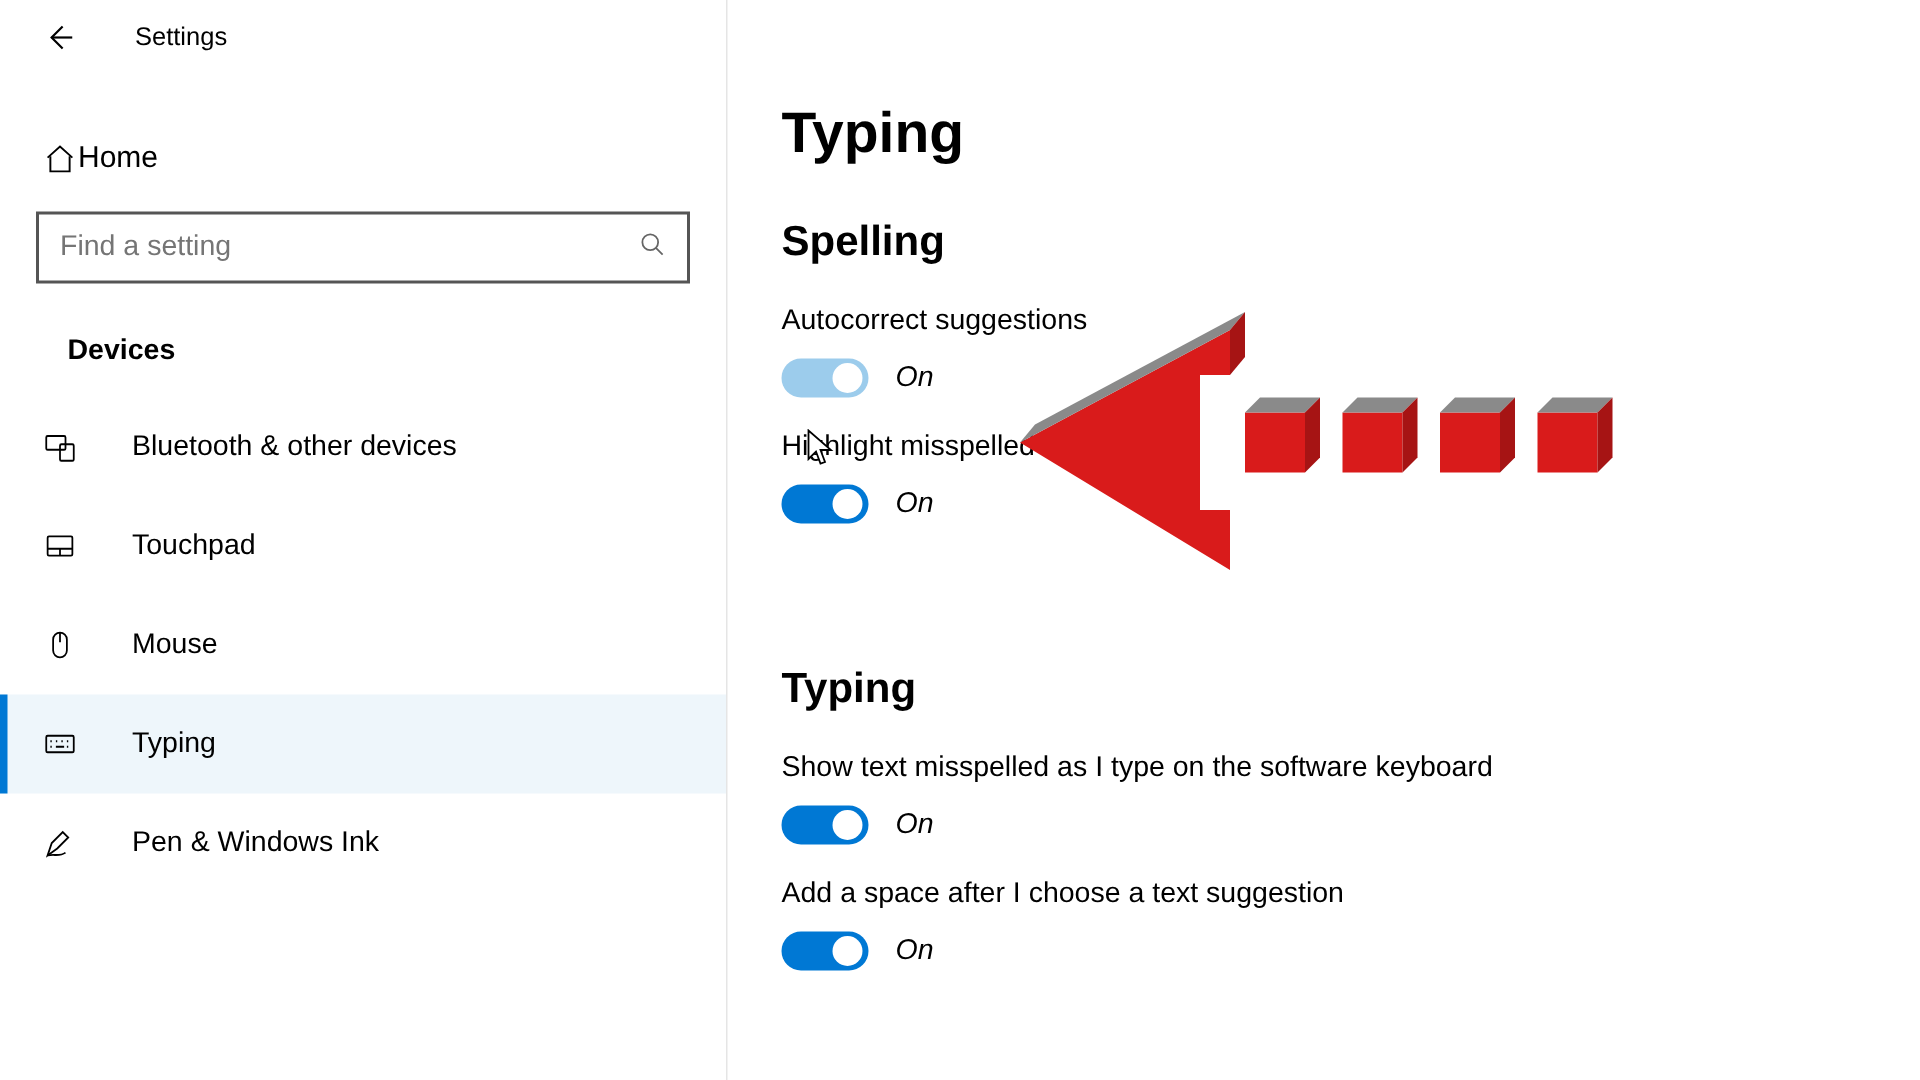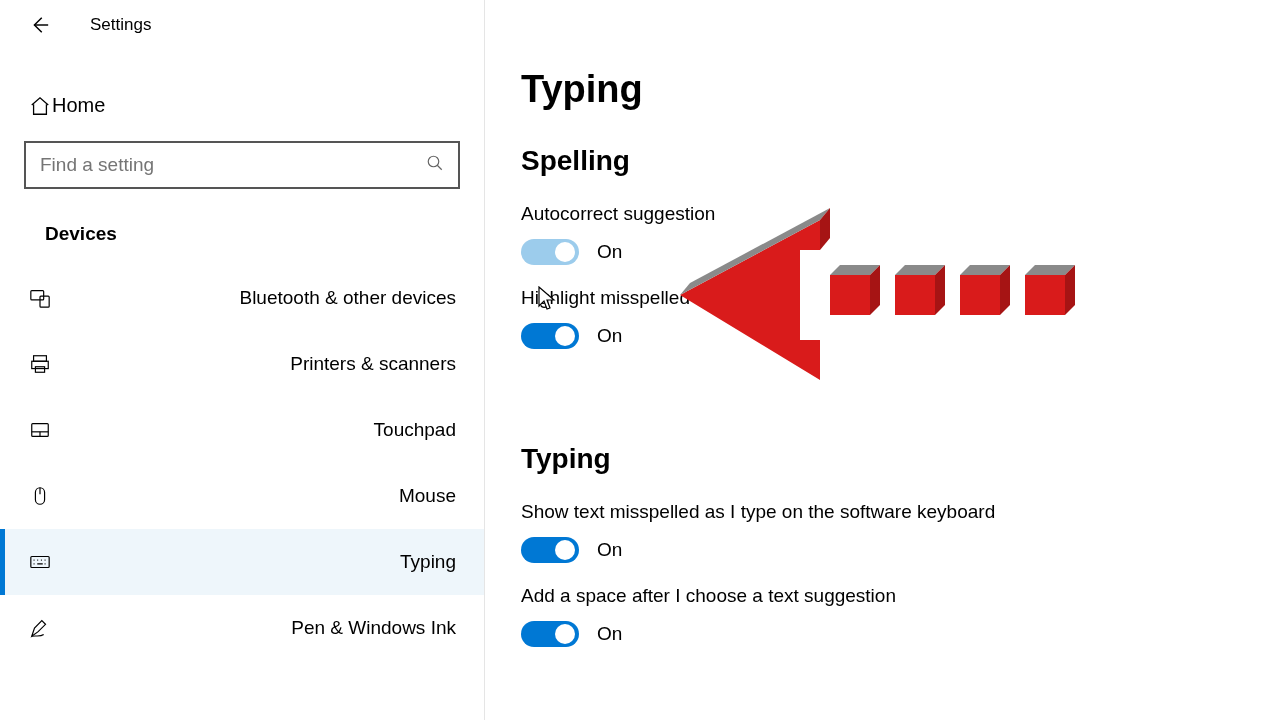--- a/index.html
+++ b/index.html
@@ -66,21 +66,20 @@
     margin-left: 17px;
   }
   .nav { margin-top: 10px; }
   .nav-item {
     display: flex;
     align-items: center;
     gap: 36px;
     padding: 22px 28px;
     cursor: pointer;
     position: relative;
-    justify-content: space-between;
   }
   .nav-item .icon { width: 24px; display:flex; justify-content:center; }
   .nav-item .label { font-size: 19px; }
   .nav-item.active {
     background: #eef6fb;
   }
   .nav-item.active::before {
     content: "";
     position: absolute;
     left: 0; top: 0; bottom: 0;
@@ -90,21 +89,21 @@
   
   .main {
     flex: 1;
     padding: 68px 40px 0 36px;
     overflow: hidden;
   }
   .page-title { font-size: 38px; font-weight: 600; margin-bottom: 34px; }
   .section-title { font-size: 28px; font-weight: 600; margin-bottom: 26px; margin-top: 32px; }
   .setting { margin-bottom: 22px; }
   .setting-label { font-size: 19px; margin-bottom: 14px; }
-  .toggle-row { display: flex; align-items: center; gap: 18px; }
+  .toggle-row { display: flex; align-items: center; gap: 18px; font-style: italic; }
   .toggle {
     width: 58px; height: 26px; border-radius: 13px;
     background: #0078d4;
     position: relative;
     cursor: pointer;
   }
   .toggle.light { background: #9cccec; }
   .toggle .knob {
     position: absolute;
     right: 4px; top: 3px;
@@ -171,30 +170,20 @@
           <svg width="22" height="22" viewBox="0 0 24 24" fill="none" stroke="#000" stroke-width="1.3">
             <rect x="2" y="4" width="14" height="10" rx="1"></rect>
               <rect x="12" y="10" width="10" height="12" rx="1"></rect>
           </svg>
         </span>
         <span class="label">Bluetooth &amp; other devices</span>
       </div>
       <div class="nav-item">
         <span class="icon">
           <svg width="22" height="22" viewBox="0 0 24 24" fill="none" stroke="#000" stroke-width="1.3">
-            <rect x="5" y="3" width="14" height="6"></rect>
-              <rect x="3" y="9" width="18" height="8"></rect>
-              <rect x="7" y="15" width="10" height="6"></rect>
-          </svg>
-        </span>
-        <span class="label">Printers &amp; scanners</span>
-      </div>
-      <div class="nav-item">
-        <span class="icon">
-          <svg width="22" height="22" viewBox="0 0 24 24" fill="none" stroke="#000" stroke-width="1.3">
             <rect x="3" y="5" width="18" height="14" rx="1"></rect>
               <path d="M3 14 H21"></path>
               <path d="M12 14 V19"></path>
           </svg>
         </span>
         <span class="label">Touchpad</span>
       </div>
       <div class="nav-item">
         <span class="icon">
           <svg width="22" height="22" viewBox="0 0 24 24" fill="none" stroke="#000" stroke-width="1.3">
@@ -224,21 +213,21 @@
       </div>
     </nav>
   </aside>
 
   <main class="main">
     <h1 class="page-title">Typing</h1>
 
     <h2 class="section-title">Spelling</h2>
 
     <div class="setting">
-      <div class="setting-label">Autocorrect suggestion</div>
+      <div class="setting-label">Autocorrect suggestions</div>
       <div class="toggle-row">
         <div class="toggle light">
             <div class="knob"></div>
           </div>
         <span class="toggle-state">On</span>
       </div>
     </div>
 
     <div class="setting">
       <div class="setting-label">Highlight misspelled wo</div>

